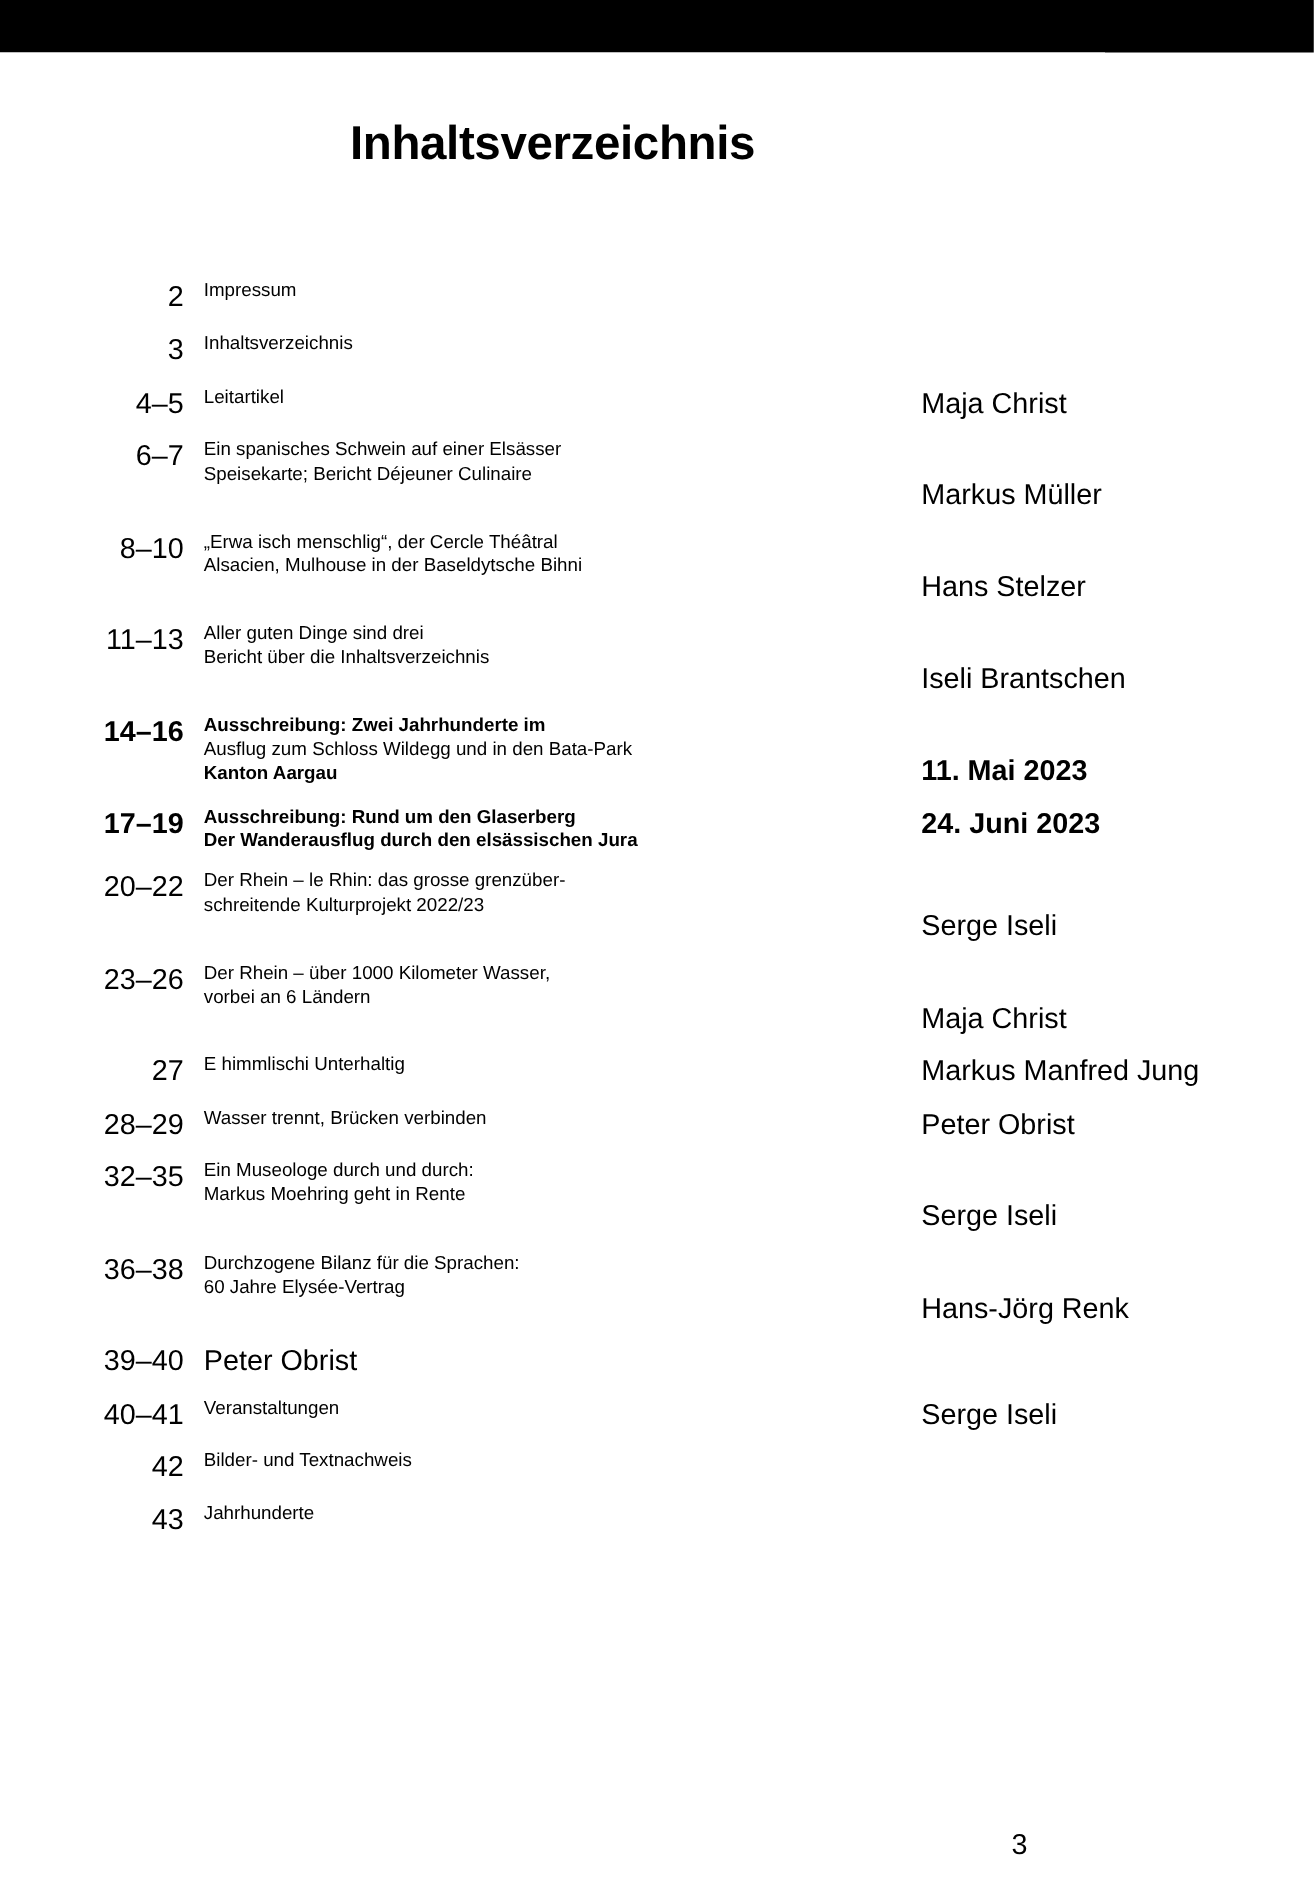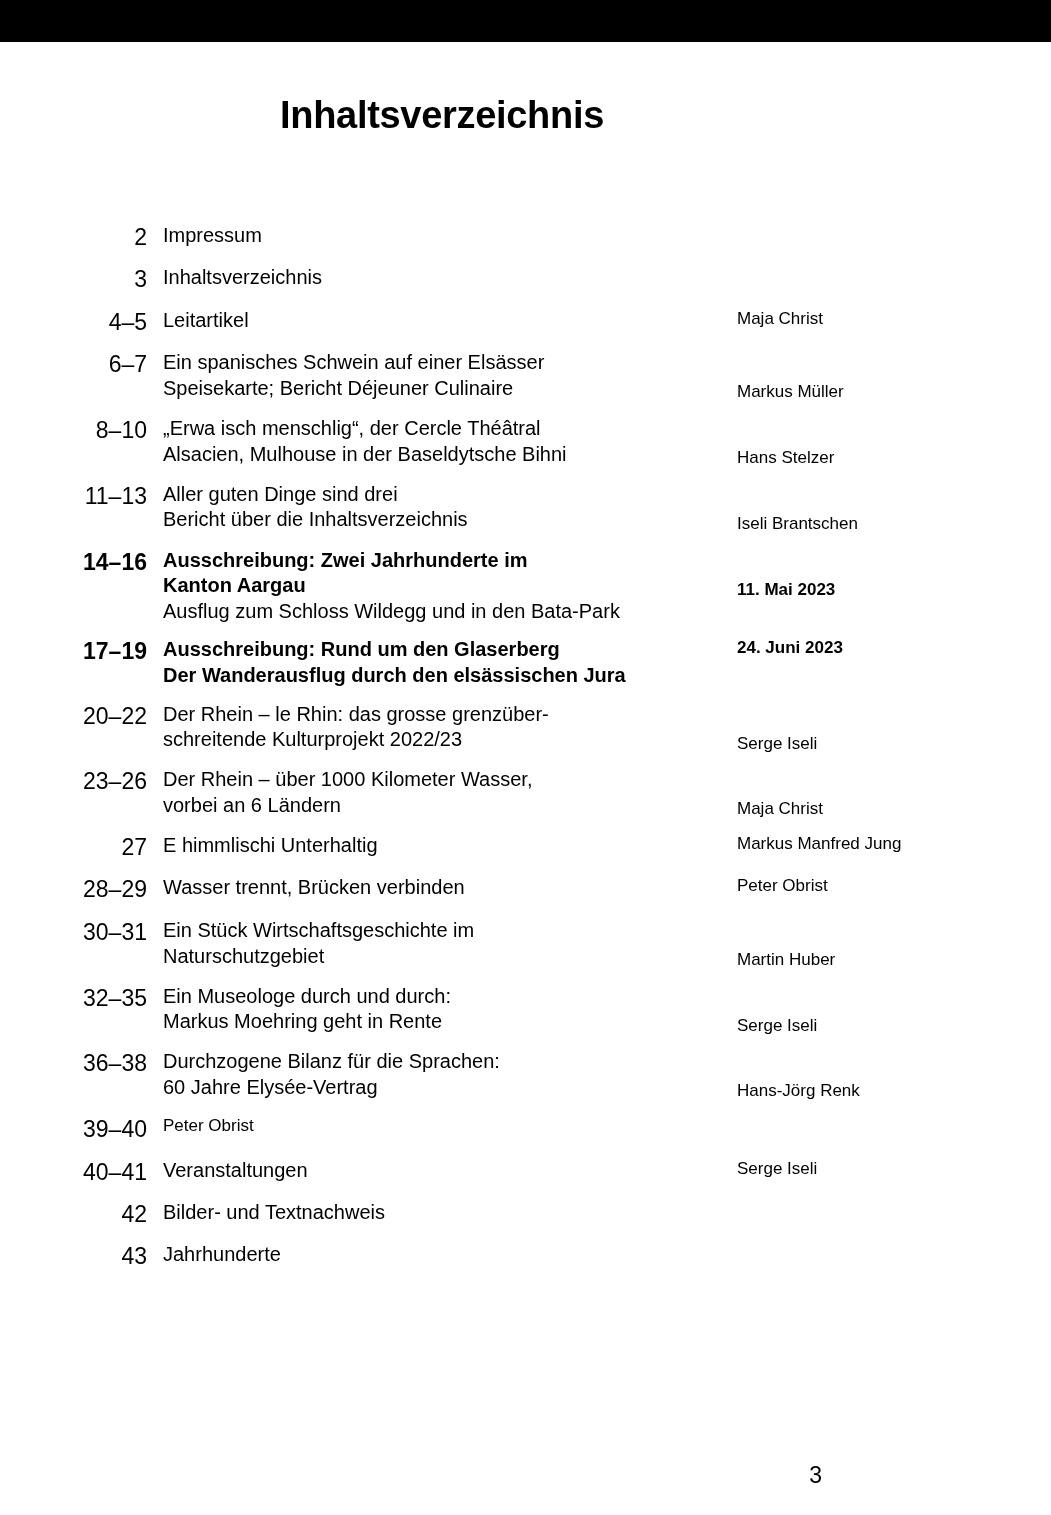--- a/index.html
+++ b/index.html
@@ -51,26 +51,26 @@
   }
   .pages {
     flex: 0 0 85px;
     text-align: right;
     font-size: 23px;
     padding-right: 16px;
     white-space: nowrap;
   }
   .title-cell {
     flex: 0 0 566px;
-    font-size: 20px;
+    font-size: 15px;
     padding-right: 8px;
   }
   .author-cell {
     flex: 1 1 auto;
-    font-size: 17px;
+    font-size: 23px;
     white-space: nowrap;
   }
   .line2 {
     display: block;
   }
   .bold {
     font-weight: bold;
   }
   .row-bold .pages,
   .row-bold .title-cell .l1,
@@ -138,22 +138,22 @@
         <div class="title-cell">
           <span class="l1 line2">Aller guten Dinge sind drei</span>
           <span class="line2">Bericht über die Inhaltsverzeichnis</span>
         </div>
         <div class="author-cell author-align-2">Iseli Brantschen</div>
       </div>
       <div class="toc-row row-bold">
         <div class="pages">14–16</div>
         <div class="title-cell">
           <span class="l1 line2">Ausschreibung: Zwei Jahrhunderte im</span>
+          <span class="line2">Ausflug zum Schloss Wildegg und in den Bata-Park</span>
           <span class="line2 bold">Kanton Aargau</span>
-          <span class="line2">Ausflug zum Schloss Wildegg und in den Bata-Park</span>
         </div>
         <div class="author-cell author-align-2">11. Mai 2023</div>
       </div>
       <div class="toc-row row-bold">
         <div class="pages">17–19</div>
         <div class="title-cell">
           <span class="l1 line2">Ausschreibung: Rund um den Glaserberg</span>
           <span class="line2 bold">Der Wanderausflug durch den elsässischen Jura</span>
         </div>
         <div class="author-cell">24. Juni 2023</div>
@@ -182,28 +182,20 @@
         <div class="author-cell">Markus Manfred Jung</div>
       </div>
       <div class="toc-row">
         <div class="pages">28–29</div>
         <div class="title-cell">
           <span class="l1 line2">Wasser trennt, Brücken verbinden</span>
         </div>
         <div class="author-cell">Peter Obrist</div>
       </div>
       <div class="toc-row">
-        <div class="pages">30–31</div>
-        <div class="title-cell">
-          <span class="l1 line2">Ein Stück Wirtschaftsgeschichte im</span>
-          <span class="line2">Naturschutzgebiet</span>
-        </div>
-        <div class="author-cell author-align-2">Martin Huber</div>
-      </div>
-      <div class="toc-row">
         <div class="pages">32–35</div>
         <div class="title-cell">
           <span class="l1 line2">Ein Museologe durch und durch:</span>
           <span class="line2">Markus Moehring geht in Rente</span>
         </div>
         <div class="author-cell author-align-2">Serge Iseli</div>
       </div>
       <div class="toc-row">
         <div class="pages">36–38</div>
         <div class="title-cell">

